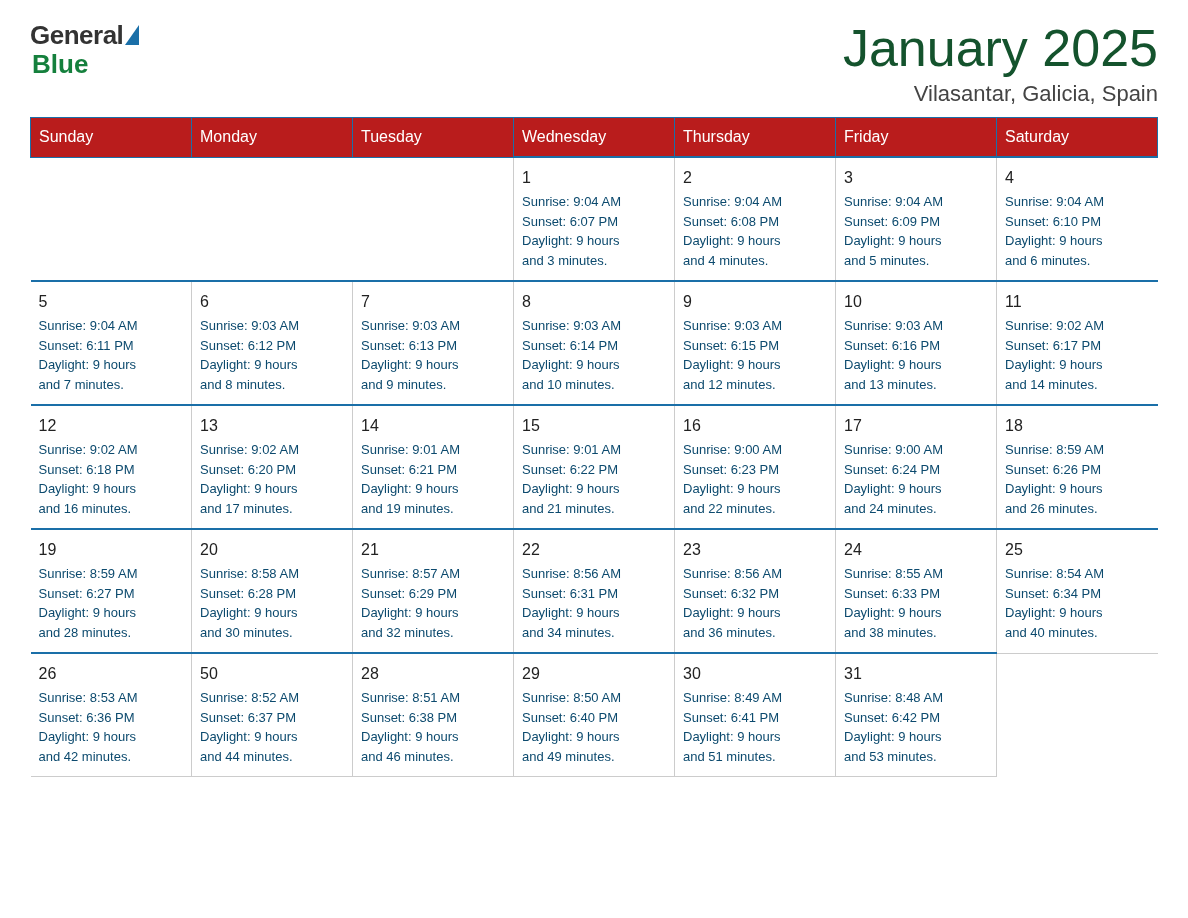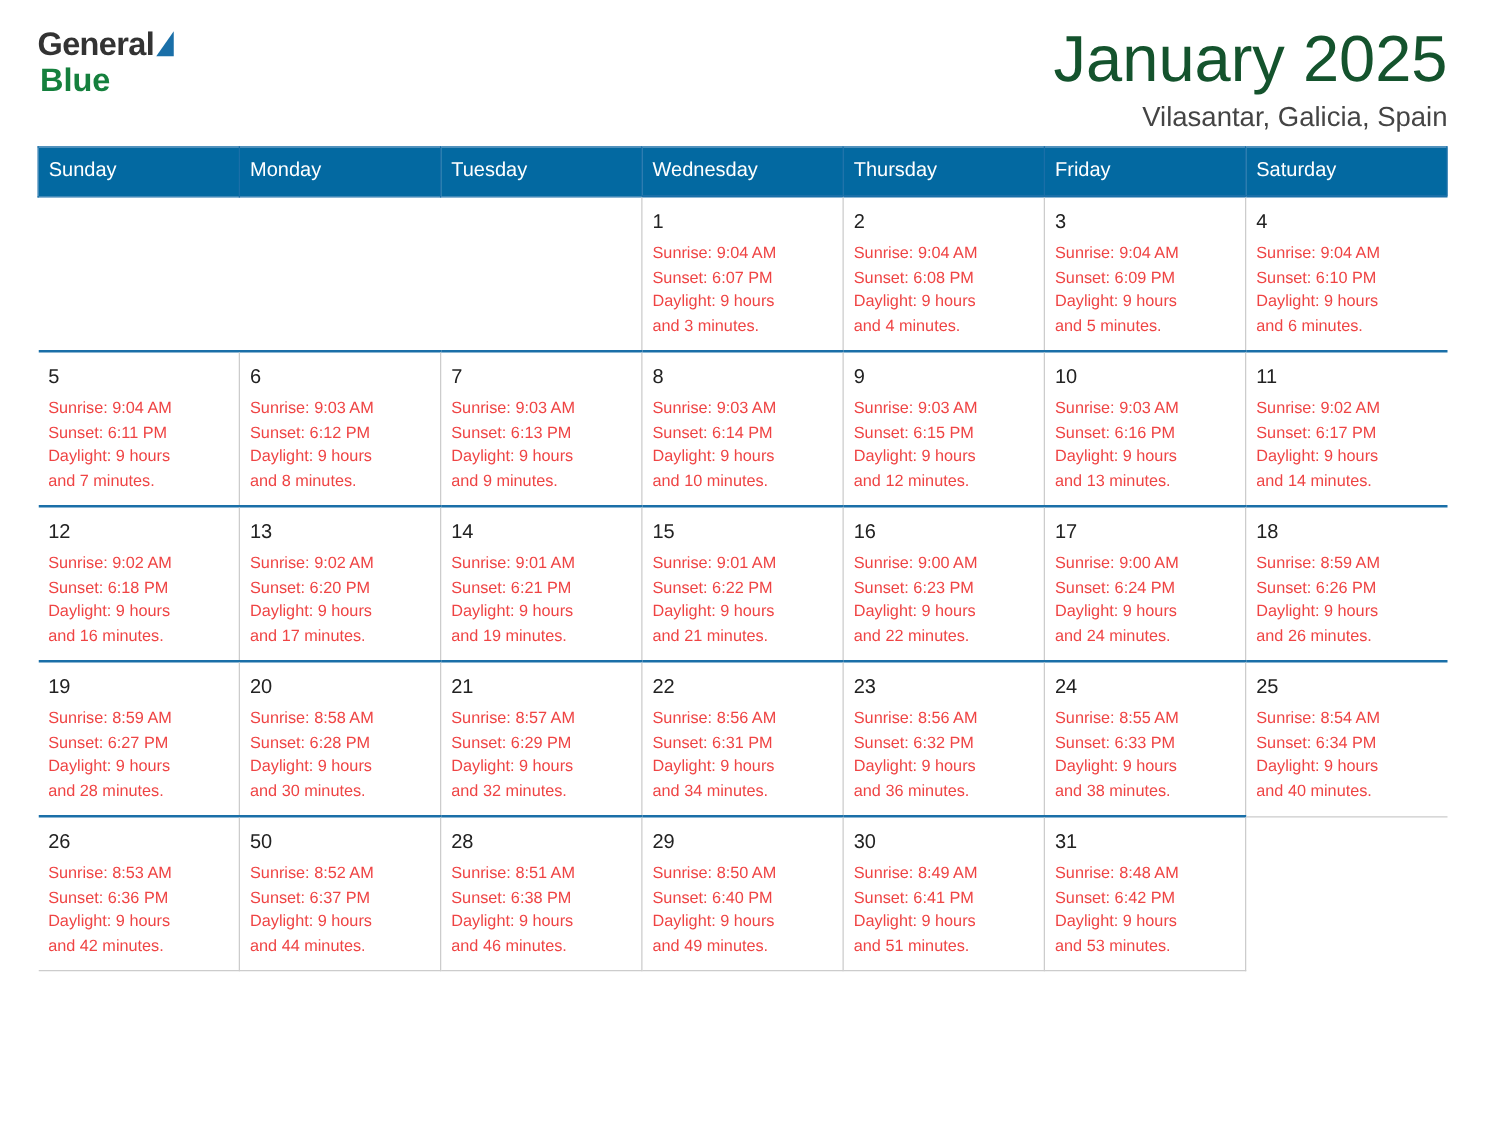--- a/index.html
+++ b/index.html
@@ -60,21 +60,21 @@
       font-size: 22px;
       color: #444;
       margin-top: 4px;
     }
     table {
       width: 100%;
       border-collapse: collapse;
       margin-top: 10px;
     }
     thead tr th {
-      background-color: #0369a1;
+      background-color: #b91c1c;
       color: #fff;
       font-size: 16px;
       font-weight: normal;
       padding: 10px 8px;
       text-align: left;
       border: 1px solid #1a6fa8;
     }
     tbody tr td {
       vertical-align: top;
       padding: 8px 8px 10px 8px;
@@ -93,21 +93,21 @@
       border-right: none;
     }
     .day-number {
       font-size: 16px;
       font-weight: normal;
       color: #222;
       display: block;
       margin-bottom: 2px;
     }
     .day-info {
-      color: #ef4444;
+      color: #0c4a6e;
       font-size: 13px;
       line-height: 1.5;
     }
     .empty-cell {
       border-top: none !important;
       border-left: none !important;
       border-right: none !important;
       border-bottom: none !important;
     }
   </style>

